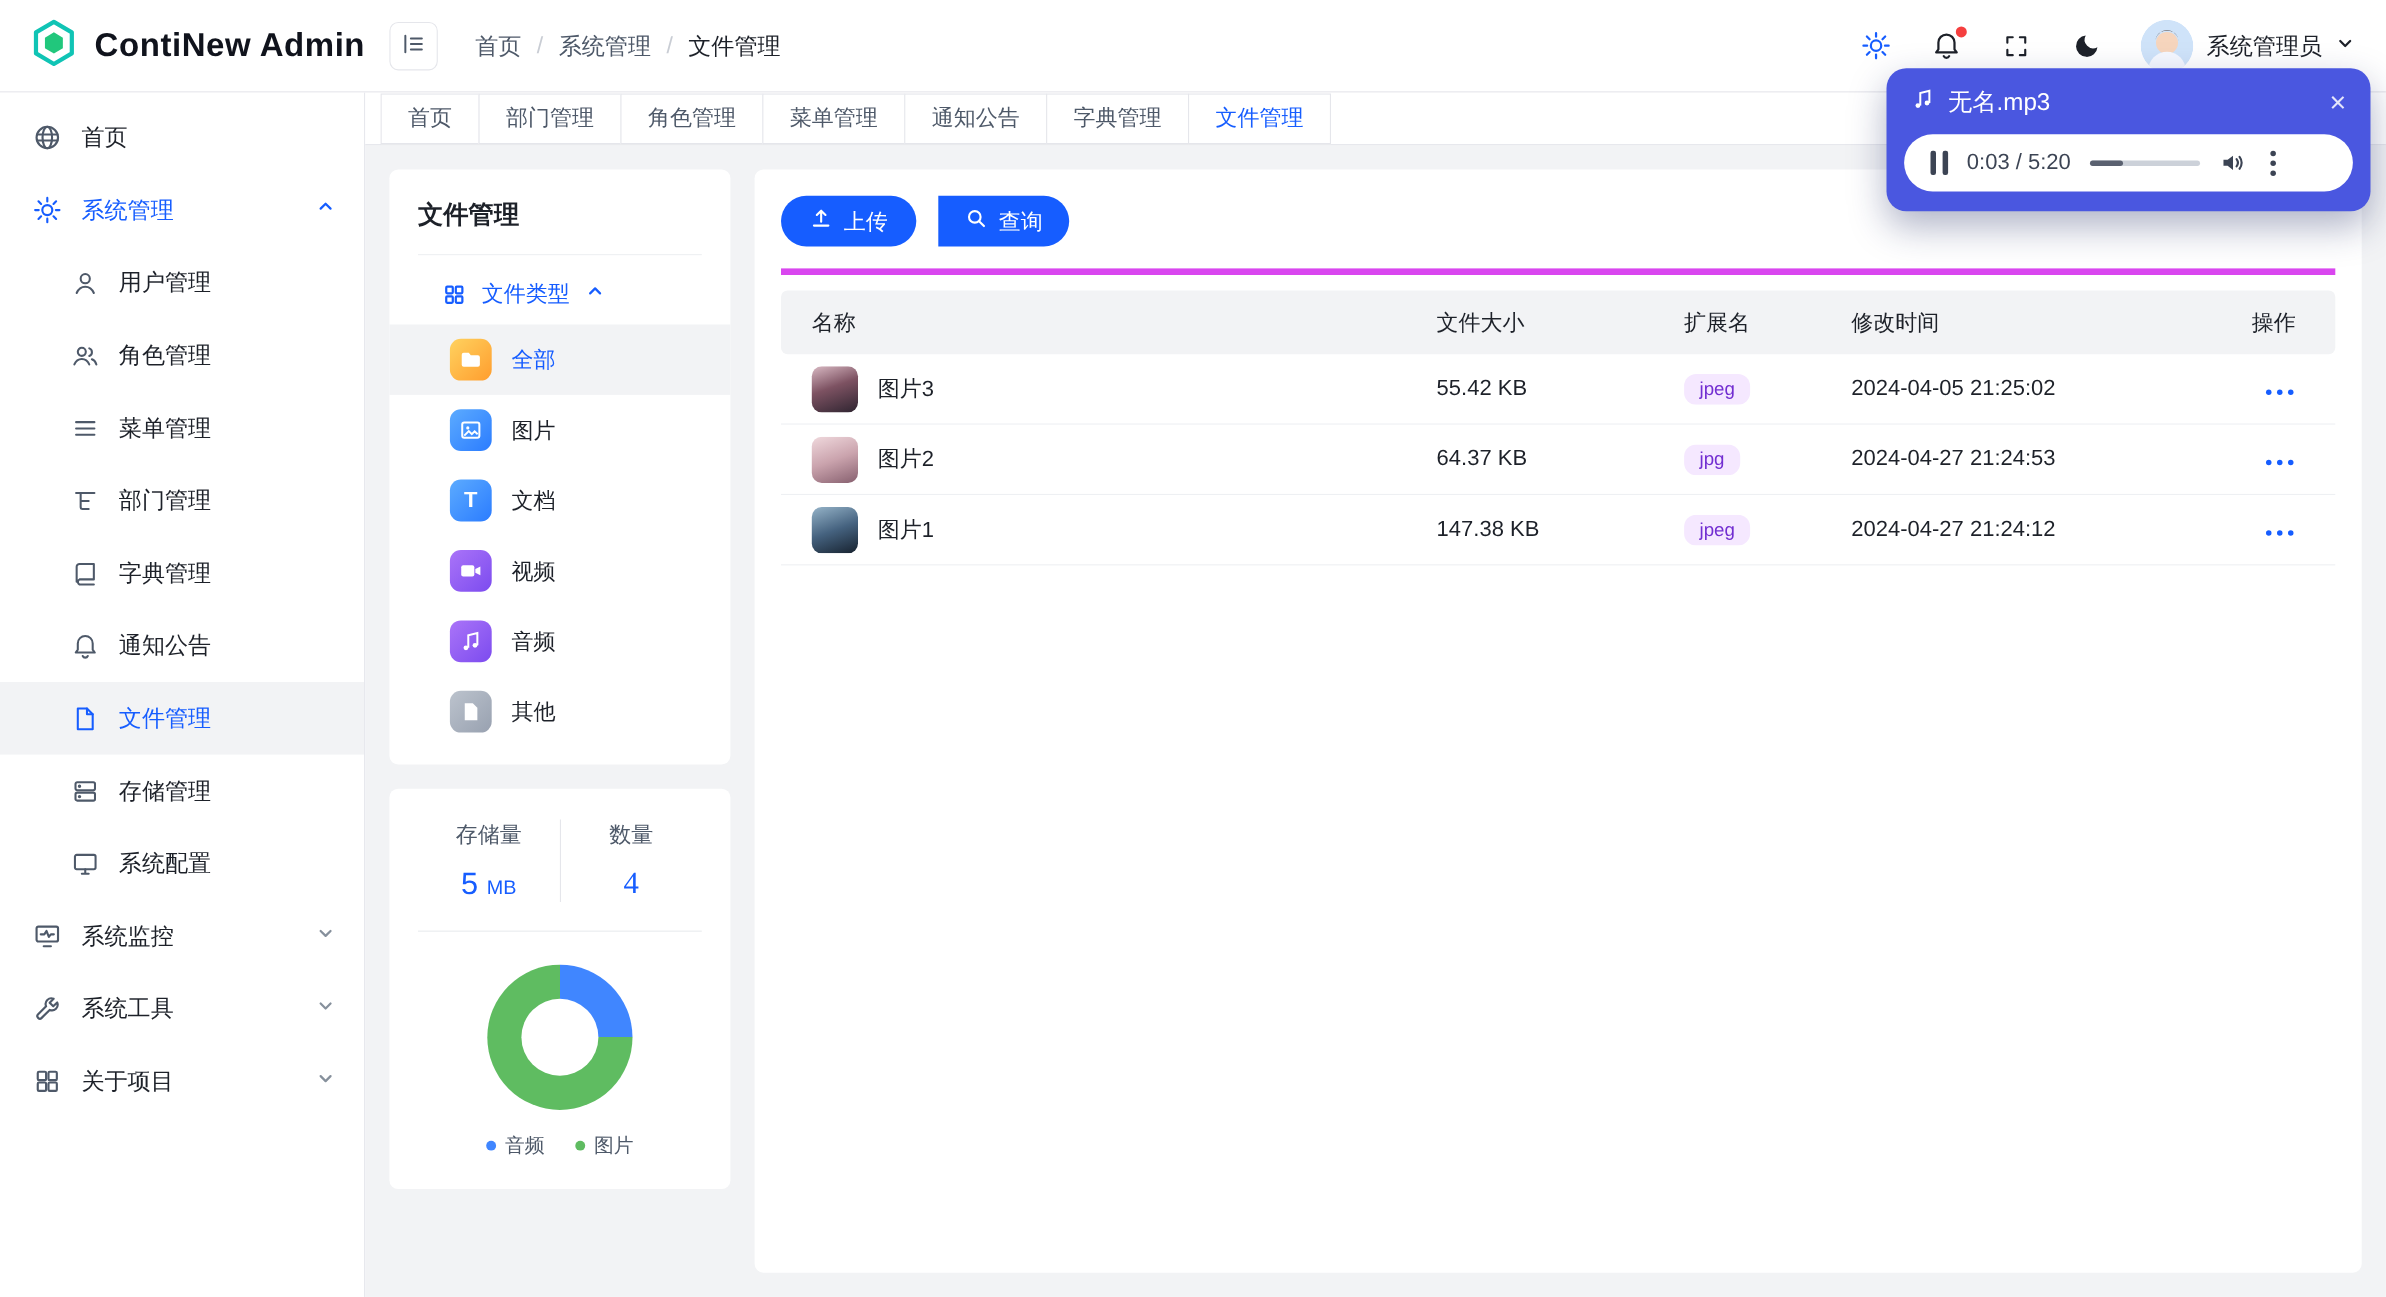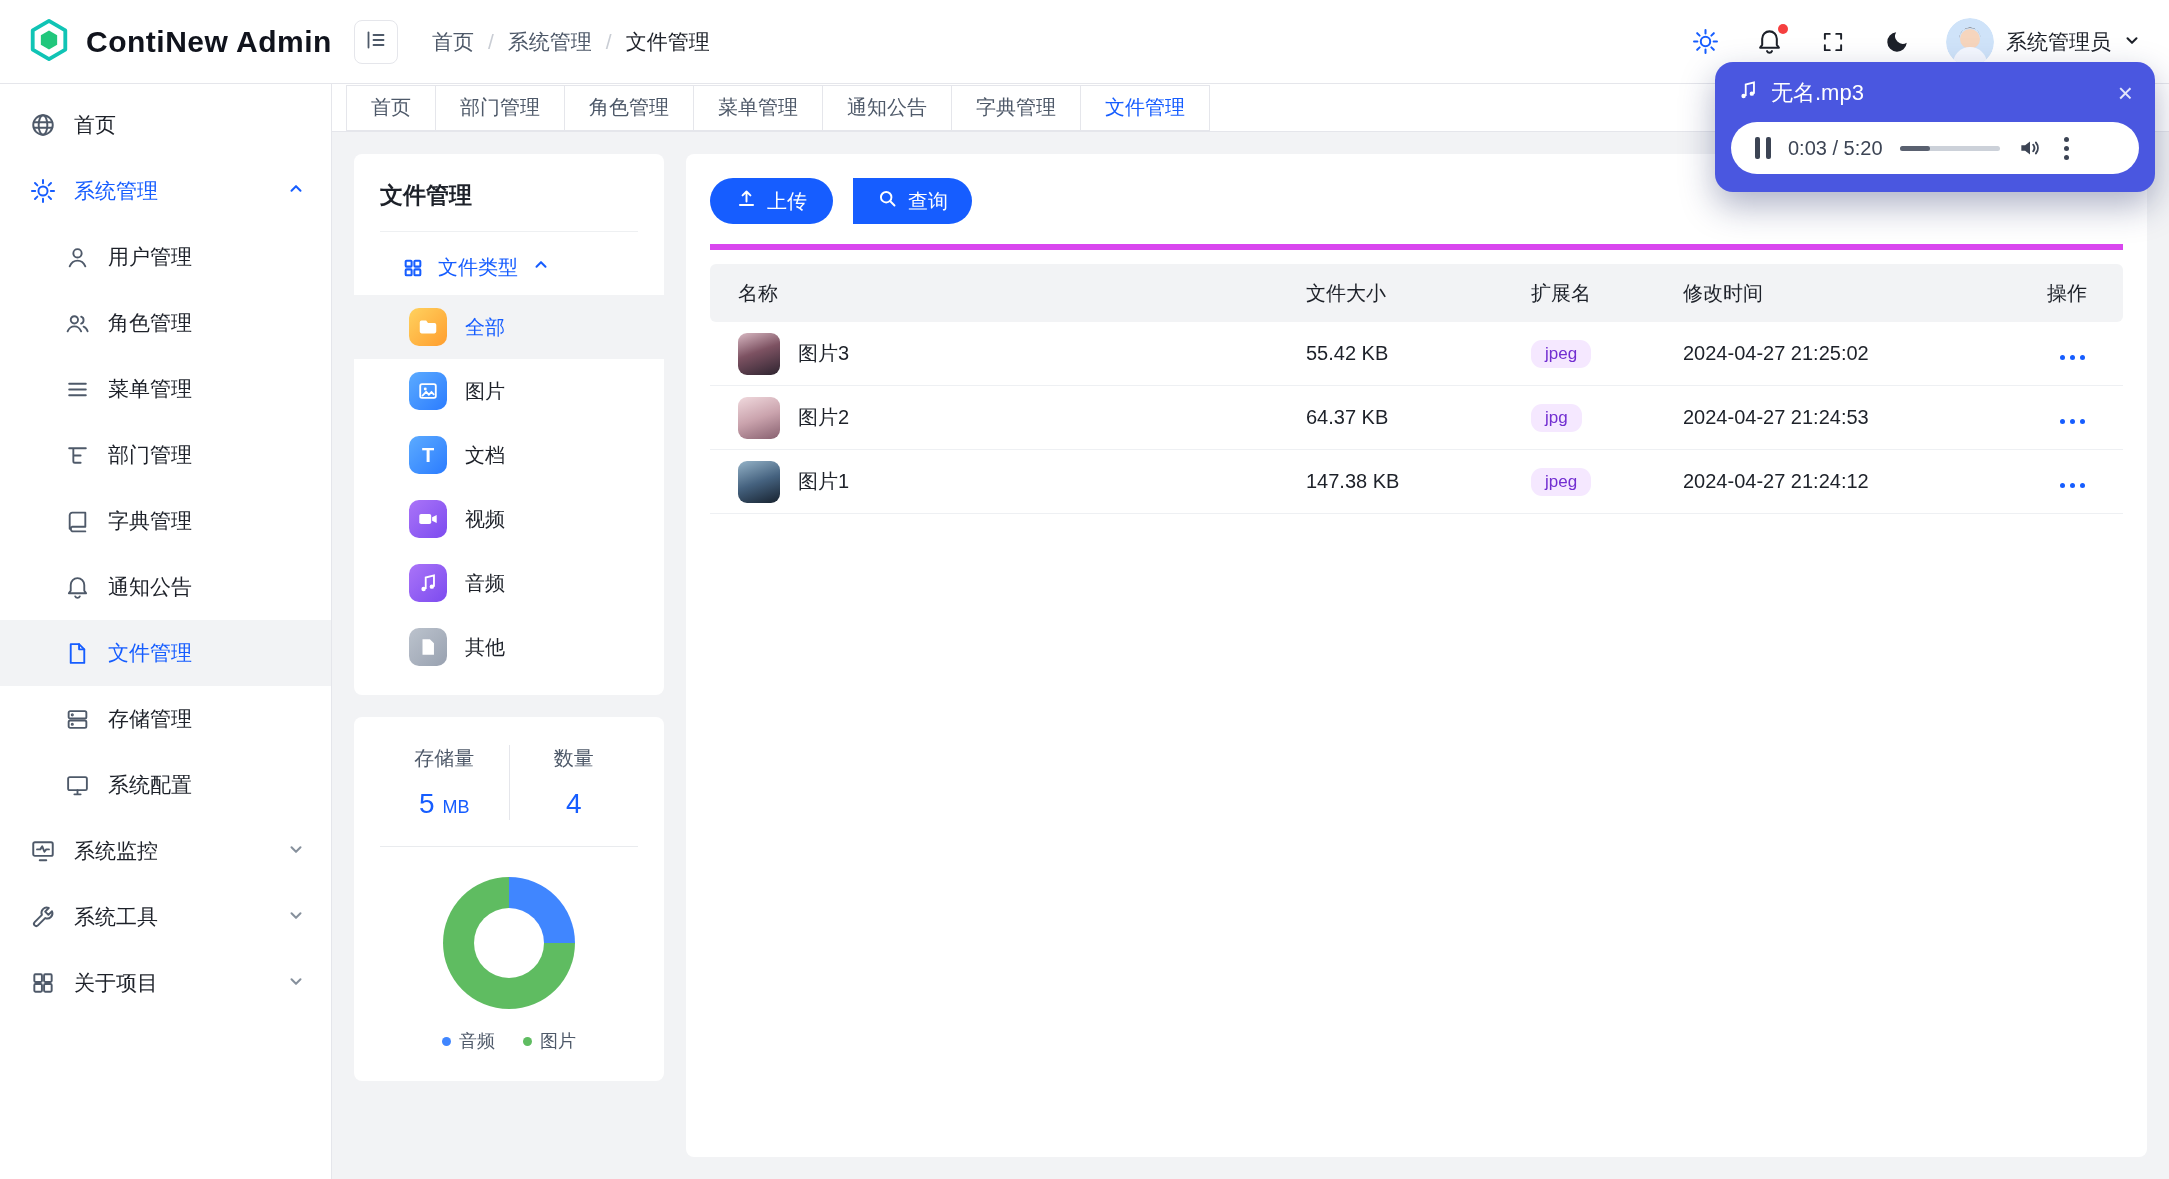--- a/index.html
+++ b/index.html
@@ -64,21 +64,21 @@
   .ti-img   { background:linear-gradient(135deg,#5cabff,#2b7cff); }
   .ti-doc   { background:linear-gradient(135deg,#5cabff,#2b7cff); }
   .ti-video { background:linear-gradient(135deg,#aa74f8,#7c4bef); }
   .ti-audio { background:linear-gradient(135deg,#aa74f8,#7c4bef); }
   .ti-other { background:linear-gradient(135deg,#bcc3cd,#98a1b0); }
   .doc-letter { font-size:20px; font-weight:bold; color:#fff; }
   
   .stats-card { padding:28px 26px; }
   .stats-row { display:flex; text-align:center; }
   .stat { flex:1; }
-  .stat + .stat { border-left:1px solid #e5e6eb; }
+  .stat + .stat { border-left:1px solid #e5e6eb;font-family:Liberation Serif, serif; }
   .stat-label { font-size:20px; color:#4e5969; margin-bottom:16px; }
   .stat-value { font-size:28px; color:#165DFF; }
   .stat-unit { font-size:18px; }
   .stats-divider { height:1px; background:#e9ebee; margin:26px 0 30px; }
   .donut-wrap { display:flex; flex-direction:column; align-items:center; }
   .donut { width:132px; height:132px; border-radius:50%; position:relative;
     background:conic-gradient(#4086FF 0 90deg,#5FBC61 90deg 360deg); }
   .donut::after { content:""; position:absolute; inset:31px; border-radius:50%; background:#fff; }
   .legend { display:flex; gap:28px; margin-top:20px; font-size:18px; color:#4e5969; }
   .legend-item { display:flex; align-items:center; gap:8px; }
@@ -499,21 +499,21 @@
           </div>
 
 
           <div class="trow">
             <div class="td name-td">
               <span class="thumb thumb-p3"></span>
               <span>图片3</span>
             </div>
             <div class="td">55.42 KB</div>
             <div class="td"><span class="tag">jpeg</span></div>
-            <div class="td">2024-04-27 21:25:02</div>
+            <div class="td">2024-04-05 21:25:02</div>
             <div class="td ops"><span class="dots">
                   <i></i>
                   <i></i>
                   <i></i>
                 </span></div>
           </div>
 
           <div class="trow">
             <div class="td name-td">
               <span class="thumb thumb-p2"></span>

